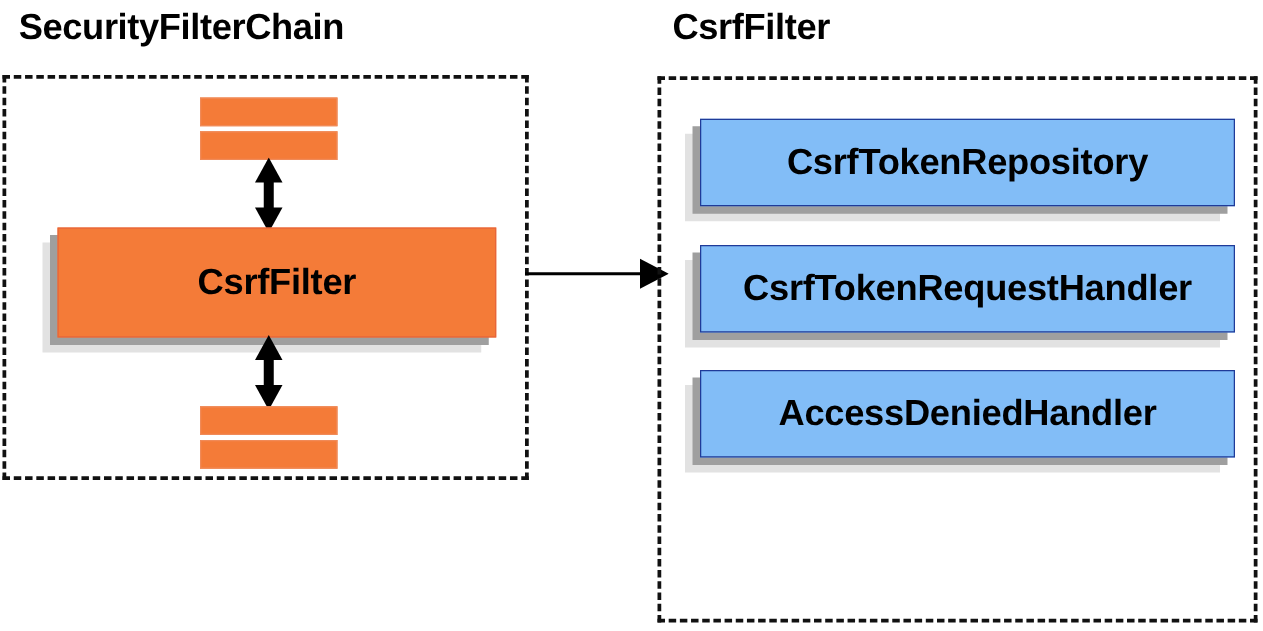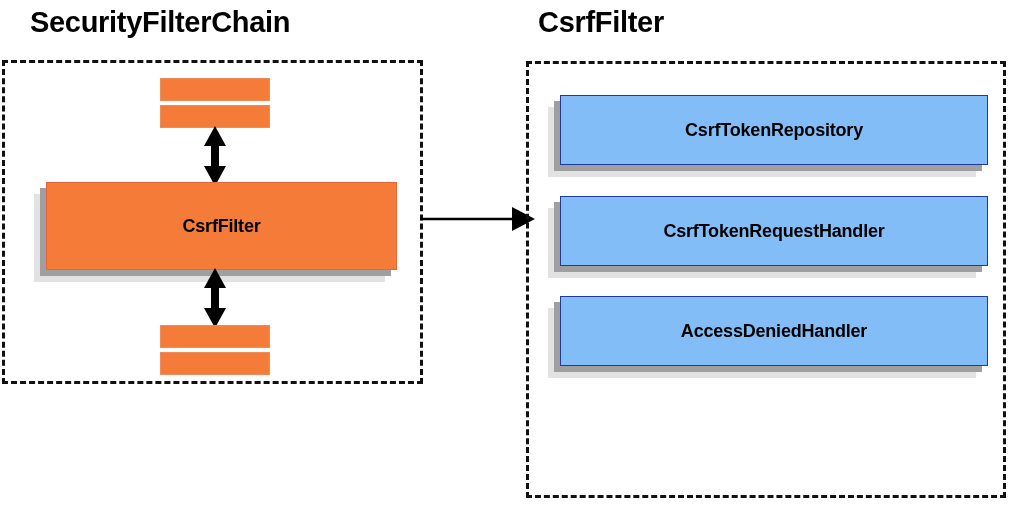--- a/index.html
+++ b/index.html
@@ -22,21 +22,21 @@
   .panel-title {
     position: absolute;
     font-family: "Liberation Sans", sans-serif;
     font-weight: bold;
     font-size: 29px;
     line-height: 34px;
     color: #000000;
     white-space: nowrap;
     letter-spacing: -0.3px;
   }
-  #title-left  { left: 30px;  top: 5px; }
+  #title-left  { left: 15px;  top: 5px; }
   #title-right { left: 538px; top: 5px; }
 
   
   .dashed-panel {
     position: absolute;
     border: 3px dashed #111111;
     box-sizing: border-box;
     background: transparent;
   }
   #panel-left  { left: 2px;   top: 60px; width: 421px; height: 324px; }
@@ -67,21 +67,21 @@
     left: 0; top: 0;
     width: 100%; height: 100%;
     box-sizing: border-box;
     display: flex;
     align-items: center;
     justify-content: center;
   }
   .card .face-label {
     font-family: "Liberation Sans", sans-serif;
     font-weight: bold;
-    font-size: 18px;
+    font-size: 29px;
     color: #000000;
     white-space: nowrap;
     letter-spacing: -0.2px;
   }
 
   
   .card.orange .face {
     background: #f47b38;
     border: 1px solid #e8653a;
   }

